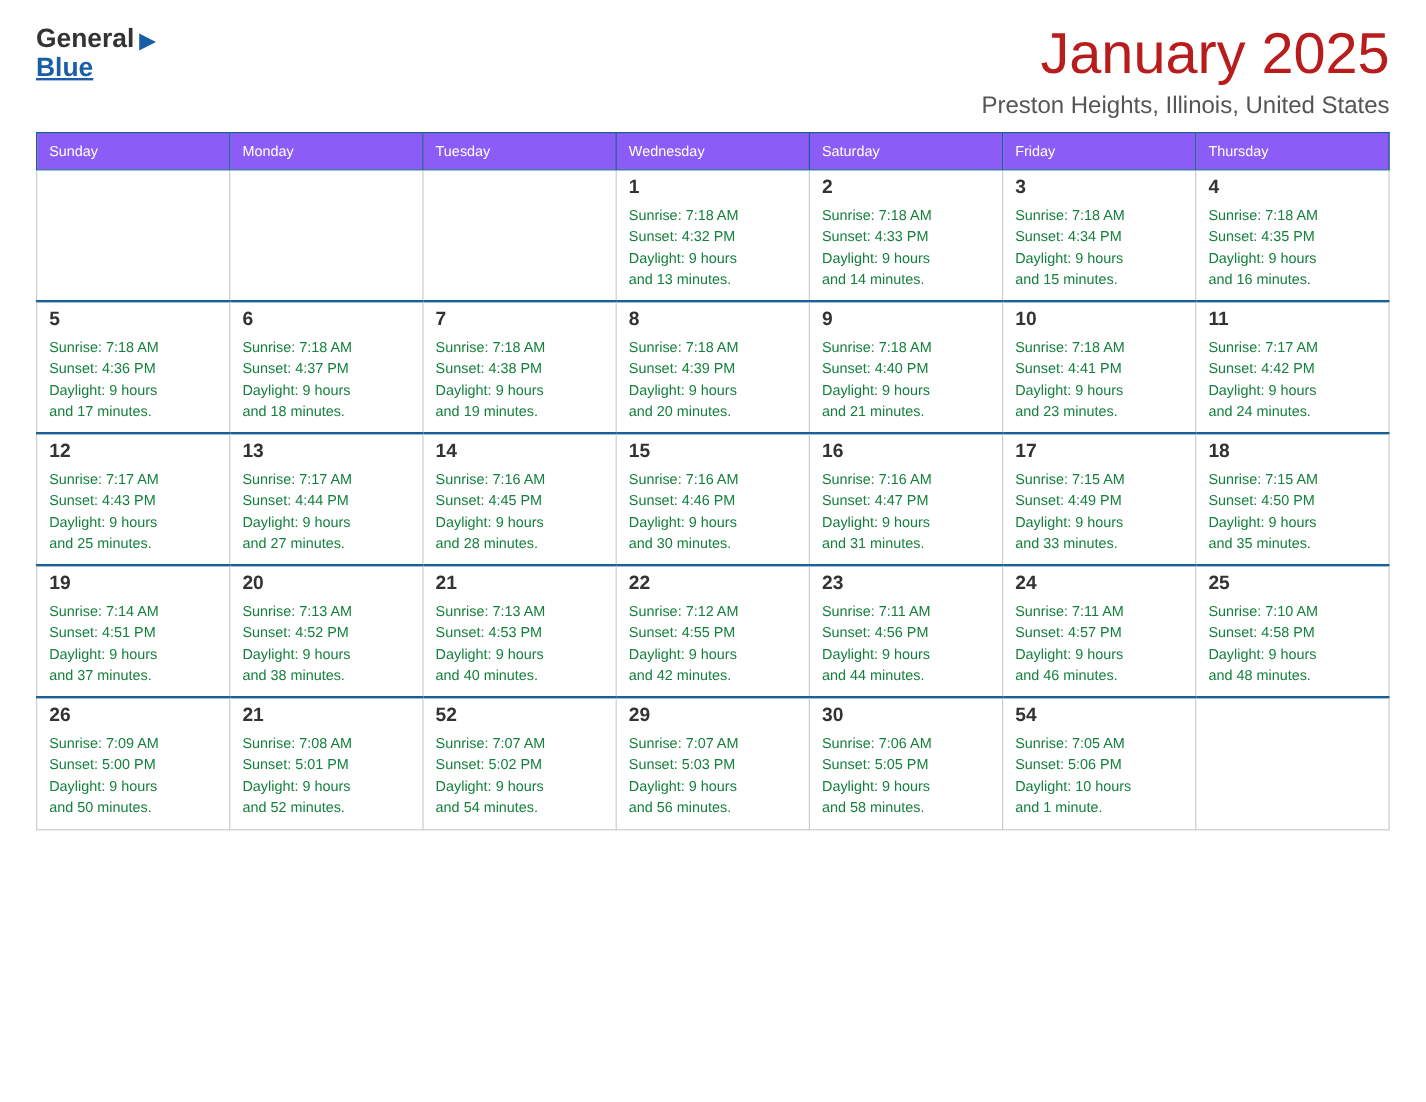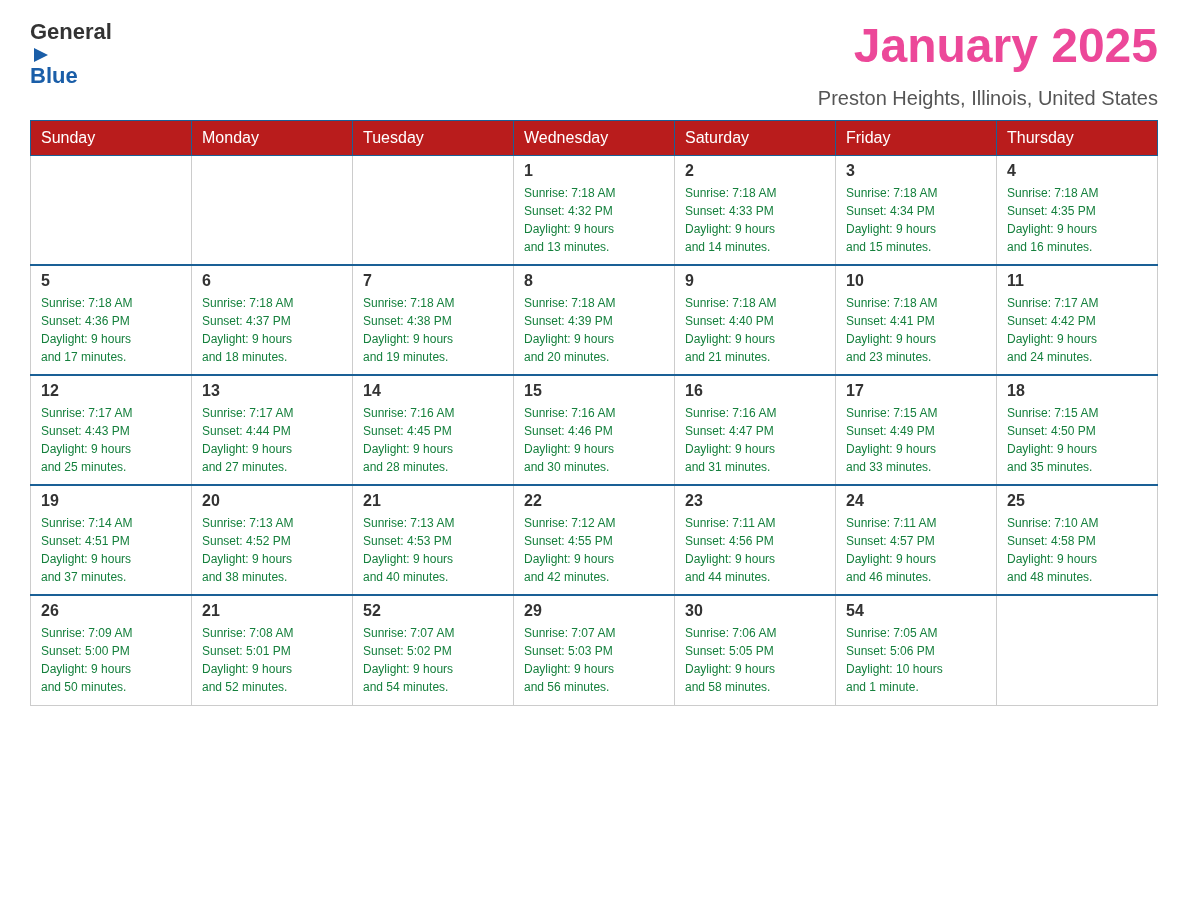--- a/index.html
+++ b/index.html
@@ -24,46 +24,47 @@
     }
     .logo-text-general {
       font-size: 22px;
       font-weight: bold;
       color: #333;
     }
     .logo-text-blue {
       font-size: 22px;
       font-weight: bold;
       color: #1a5ea8;
+      text-decoration: underline;
     }
     .title-section {
       text-align: right;
     }
     .calendar-title {
       font-size: 48px;
-      font-weight: bold;
-      color: #ec4899;
+      font-weight: normal;
+      color: #b91c1c;
       line-height: 1.1;
     }
     .calendar-subtitle {
       font-size: 20px;
       color: #555;
-      margin-top: 14px;
+      margin-top: 4px;
     }
     .calendar {
       width: 100%;
       border-collapse: collapse;
       margin-top: 10px;
     }
     .calendar th {
-      background-color: #b91c1c;
+      background-color: #8b5cf6;
       color: #fff;
       padding: 8px 10px;
       text-align: left;
-      font-size: 16px;
+      font-size: 12px;
       font-weight: normal;
       border: 1px solid #1a6096;
     }
     .calendar td {
       vertical-align: top;
       padding: 6px 10px;
       border: 1px solid #ccc;
       width: 14.28%;
       height: 110px;
     }
@@ -84,21 +85,21 @@
     .row-divider td {
       border-top: 2px solid #1a6096;
     }
   </style>
 </head>
 <body>
 
 <div class="header">
   <div class="logo">
     <div style="display:flex; flex-direction:column; line-height:1.1;">
-      <div style="display:flex; align-items:flex-start;flex-direction:column;">
+      <div style="display:flex; align-items:flex-end;">
         <span class="logo-text-general">General</span>
         <svg width="18" height="18" viewBox="0 0 18 18" style="margin-left:2px; margin-top:2px;">
           <polygon points="2,2 16,9 2,16" fill="#1a5ea8"></polygon>
         </svg>
       </div>
       <span class="logo-text-blue">Blue</span>
     </div>
   </div>
   <div class="title-section">
     <div class="calendar-title">January 2025</div>

